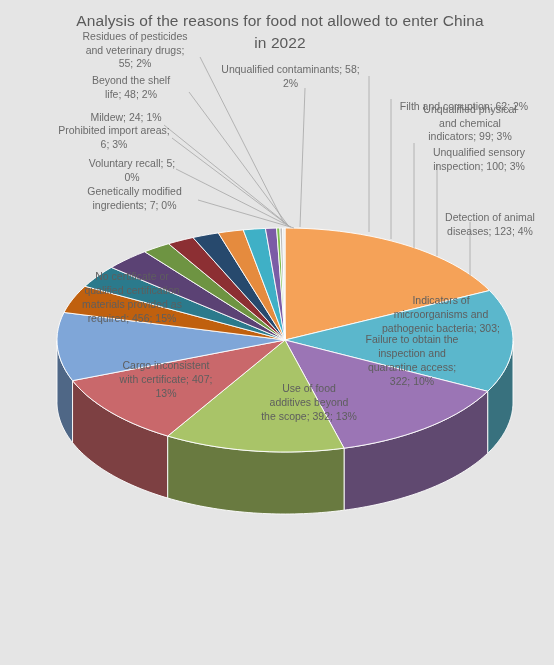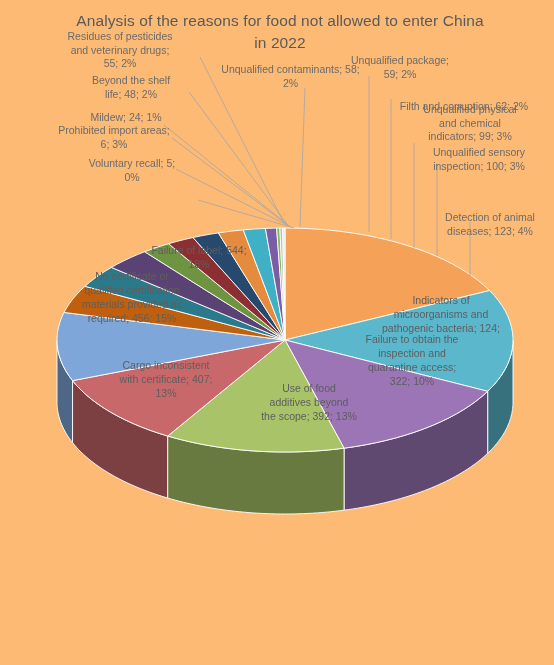--- a/index.html
+++ b/index.html
@@ -6,21 +6,21 @@
   html, body {
     margin: 0; padding: 0;
     width: 554px; height: 665px;
     background: #ffffff;
     font-family: "Liberation Sans", sans-serif;
     overflow: hidden;
   }
   #root {
     position: relative;
     width: 554px; height: 665px;
-    background: #fdba74;
+    background: #e5e5e5;
   }
   #chart-title {
     position: absolute;
     left: 70px; top: 10px;
     width: 420px;
     text-align: center;
     font-size: 15.5px;
     line-height: 22px;
     color: #5a5a5a;
     font-weight: 400;
@@ -89,56 +89,54 @@
       <path class="leader" d="M198,200 L294,228"></path>
       <path class="leader" d="M305,88 L300,227"></path>
       <path class="leader" d="M369,76 L369,232"></path>
       <path class="leader" d="M391,99 L391,239"></path>
       <path class="leader" d="M414,143 L414,248"></path>
       <path class="leader" d="M437,164 L437,256"></path>
       <path class="leader" d="M470,222 L470,276"></path>
     </g>
   </svg>
 
-  <div class="callout" style="left:40px; top:30px; width:160px;">Residues of pesticides
+  <div class="callout" style="left:55px; top:30px; width:160px;">Residues of pesticides
 and veterinary drugs;
 55; 2%</div>
   <div class="callout" style="left:66px; top:74px; width:130px;">Beyond the shelf
 life; 48; 2%</div>
   <div class="callout" style="left:56px; top:111px; width:140px;">Mildew; 24; 1%</div>
   <div class="callout" style="left:30px; top:124px; width:168px;">Prohibited import areas;
 6; 3%</div>
   <div class="callout" style="left:62px; top:157px; width:140px;">Voluntary recall; 5;
 0%</div>
+  <div class="callout" style="left:62px; top:185px; width:145px;">Genetically modified
+ingredients; 7; 0%</div>
   <div class="callout" style="left:208px; top:63px; width:165px;">Unqualified contaminants; 58;
 2%</div>
-  <div class="callout" style="left:336px; top:54px; width:128px;">Unqualified package;
-59; 2%</div>
   <div class="callout" style="left:384px; top:100px; width:160px;">Filth and corruption; 62; 2%</div>
   <div class="callout" style="left:400px; top:103px; width:140px;">Unqualified physical
 and chemical
 indicators; 99; 3%</div>
   <div class="callout" style="left:412px; top:146px; width:134px;text-align:center;">Unqualified sensory
 inspection; 100; 3%</div>
   <div class="callout" style="left:438px; top:211px; width:104px;">Detection of animal
 diseases; 123; 4%</div>
 
-  <div class="slicelabel" style="left:125px; top:243px; width:148px;">Failure of label; 544;
-18%</div>
   <div class="slicelabel" style="left:52px; top:269px; width:160px;">No certificate or
 qualified certification
 materials provided as
 required; 456; 15%</div>
   <div class="slicelabel" style="left:95px; top:358px; width:142px;">Cargo inconsistent
 with certificate; 407;
 13%</div>
   <div class="slicelabel" style="left:243px; top:381px; width:132px;">Use of food
 additives beyond
 the scope; 392; 13%</div>
   <div class="slicelabel" style="left:348px; top:332px; width:128px;">Failure to obtain the
 inspection and
 quarantine access;
 322; 10%</div>
   <div class="slicelabel" style="left:368px; top:293px; width:146px;">Indicators of
 microorganisms and
-pathogenic bacteria; 124;</div>
+pathogenic bacteria; 303;</div>
 
 </div>
 
 </body></html>

